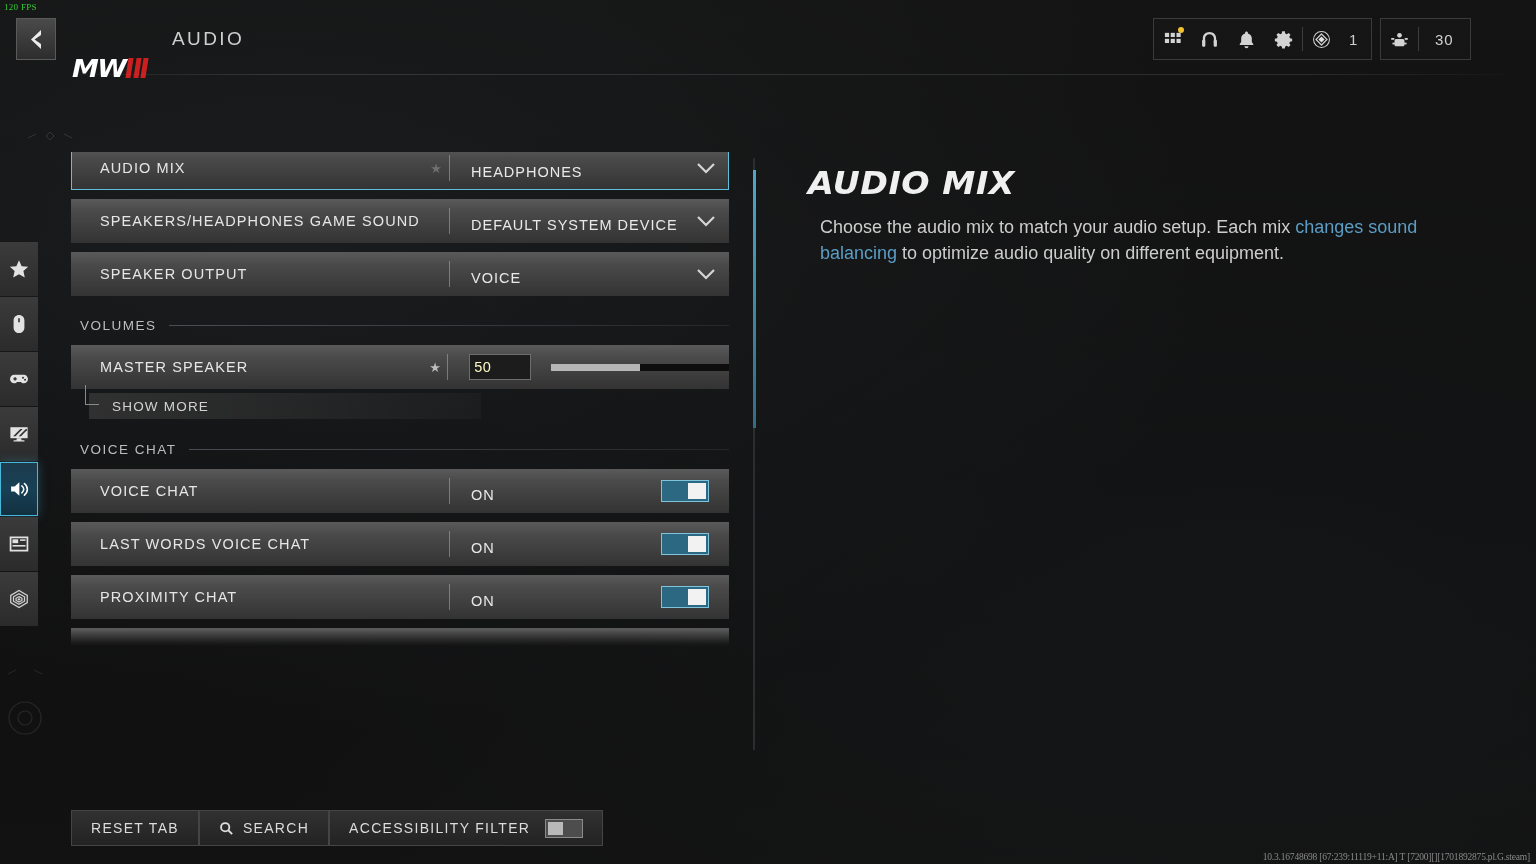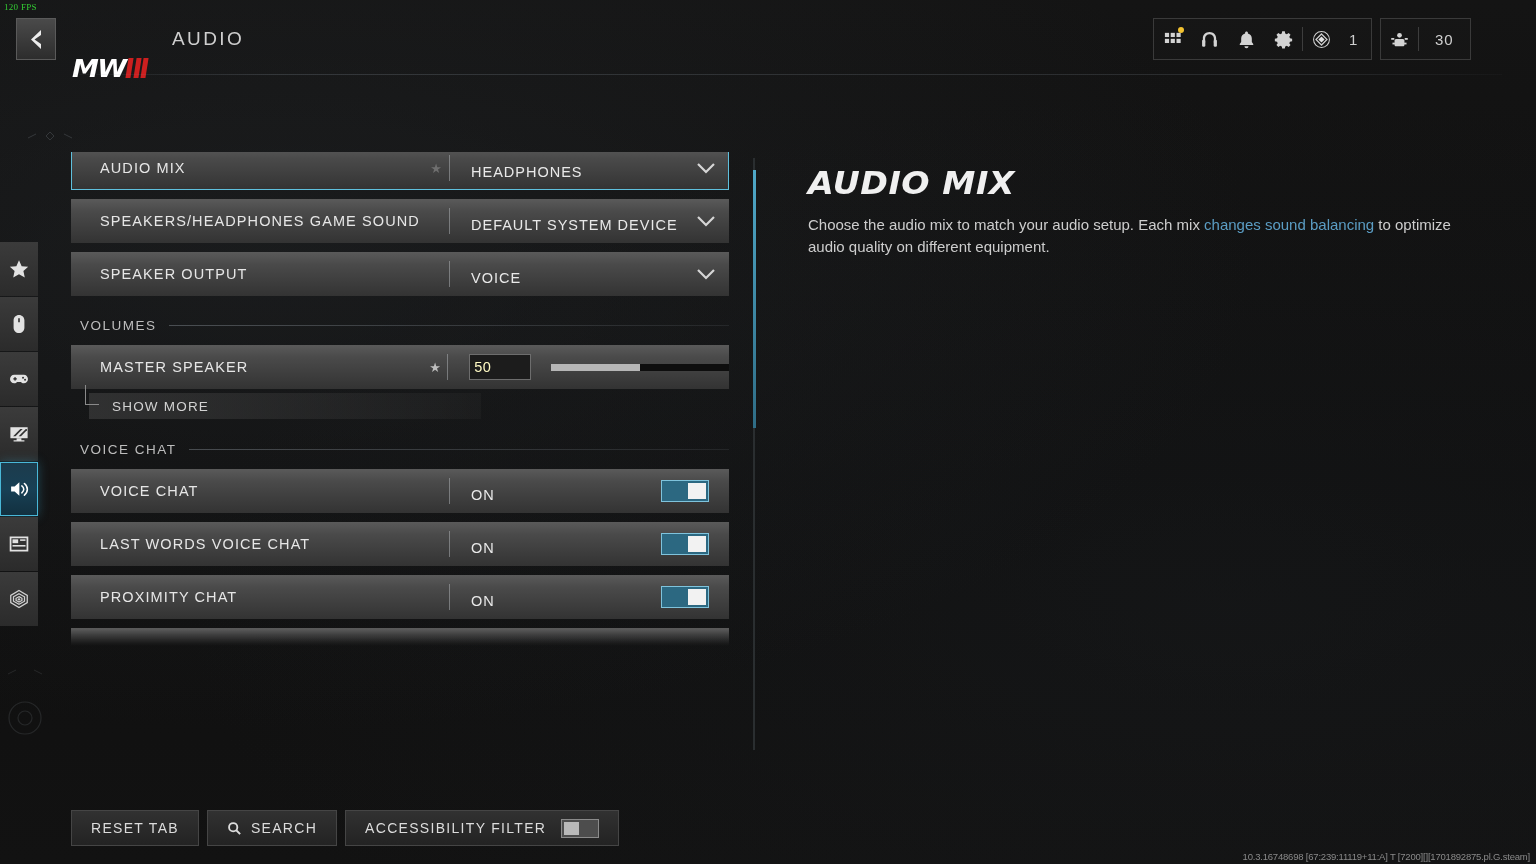--- a/index.html
+++ b/index.html
@@ -248,45 +248,46 @@
     position:absolute; left:808px; top:164px; width:690px;
   }
   .detail-title{
     font-family:"DejaVu Sans", sans-serif;
     font-weight:bold; font-style:italic;
     font-size:32px; letter-spacing:.5px; color:#f0f0f0;
     transform:scaleX(1.04); transform-origin:left;
   }
   .detail-body{
     margin-top:12px;
-    font-size:15px; line-height:1.45; color:#cdcdcd;
+    font-size:18px; line-height:1.45; color:#cdcdcd;
     max-width:672px;
+    margin-left:12px;
   }
   .detail-body .hl{ color:#5b9dc4; }
 
   
   .bottom-bar{
     position:absolute; left:71px; top:810px;
-    display:flex; align-items:flex-start; gap:8px;
+    display:flex; align-items:flex-start; 
   }
   .btn{
     height:36px; padding:0 19px;
     background:linear-gradient(180deg,#313131,#232323);
     border:1px solid #454545;
     display:flex; align-items:center; gap:9px;
     font-size:14px; letter-spacing:1.3px; color:#dcdcdc;
     cursor:pointer;
   }
   .btn svg{ width:15px; height:15px; fill:none; stroke:#dcdcdc; stroke-width:2; }
   .btn .toggle{ margin:0 0 0 6px; width:38px; height:19px; }
   .btn .toggle .knob{ width:15px; height:13px; }
 
   .build{
     position:absolute; right:6px; bottom:2px;
-    font-family:Liberation Sans, sans-serif;
+    font-family:Liberation Serif, serif;
     font-size:9.5px; color:#8a8a8a; letter-spacing:-.2px;
     white-space:nowrap;
   }
 </style>
 </head>
 <body>
 
 <div class="bg-noise"></div>
 
 <div class="fps">120 FPS</div>

